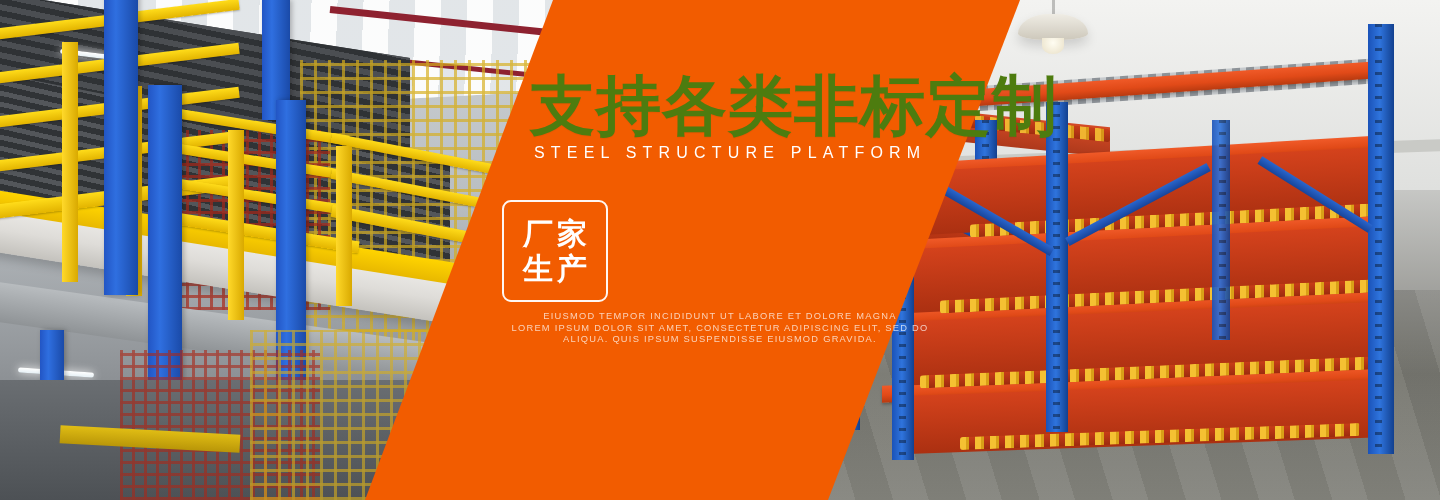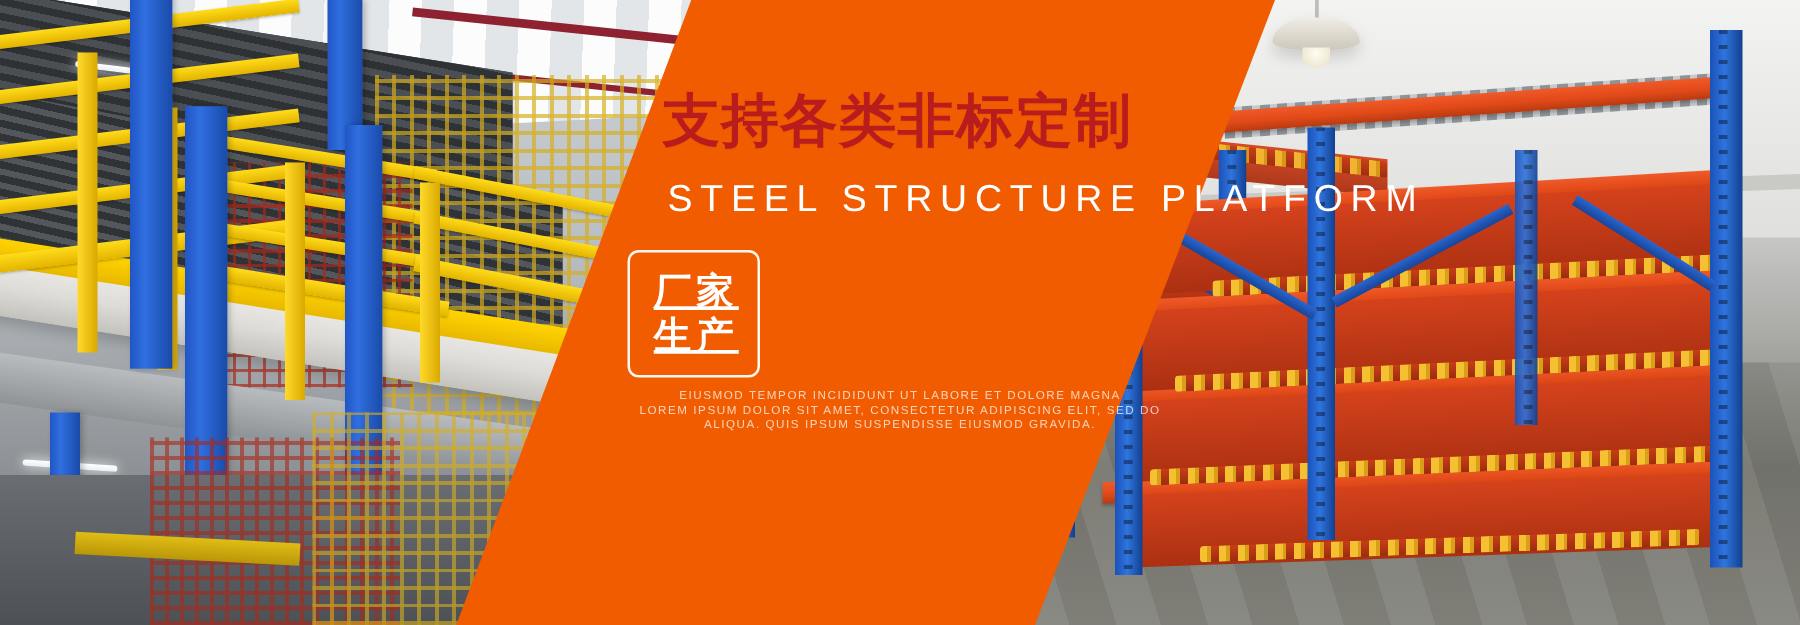--- a/index.html
+++ b/index.html
@@ -173,46 +173,46 @@
     clip-path:polygon(553px 0, 1020px 0, 828px 500px, 365px 500px);
     -webkit-clip-path:polygon(553px 0, 1020px 0, 828px 500px, 365px 500px);
   }
 
   
   .content {
     position:absolute; left:0; top:0; width:1440px; height:500px;
   }
   .headline {
     position:absolute; left:530px; top:73px;
-    font-size:46px; line-height:1; font-weight:700;
-    color:#b91c1c; letter-spacing:1px;
+    font-size:65px; line-height:1; font-weight:700;
+    color:#4d7c0f; letter-spacing:1px;
     white-space:nowrap;
     text-shadow:0 1px 1px rgba(0,0,0,.05);
   }
   .subtitle {
     position:absolute; left:534px; top:145px;
-    font-size:30px; line-height:1; font-weight:400;
+    font-size:16px; line-height:1; font-weight:400;
     color:#ffffff; letter-spacing:6.2px;
     white-space:nowrap;
     text-align:center;
   }
   .badges {
     position:absolute; left:502px; top:200px;
     display:flex; gap:30px;
   }
   .badge {
     width:106px; height:102px;
     border:2px solid rgba(255,255,255,.95);
     border-radius:9px;
     display:flex; flex-direction:column;
     align-items:center; justify-content:center;
     color:#fff; font-size:30px; font-weight:700;
     line-height:1.18; letter-spacing:4px; text-indent:4px;
   }
-  .badge span { display:block;text-decoration:underline; }
+  .badge span { display:block; }
   .lorem {
     position:absolute; left:400px; top:311px; width:640px;
     text-align:center;
     color:rgba(255,255,255,.72);
     font-size:9.3px; line-height:11.6px;
     letter-spacing:1.25px;
     font-weight:400;
     white-space:nowrap;
   }
   .cta {

